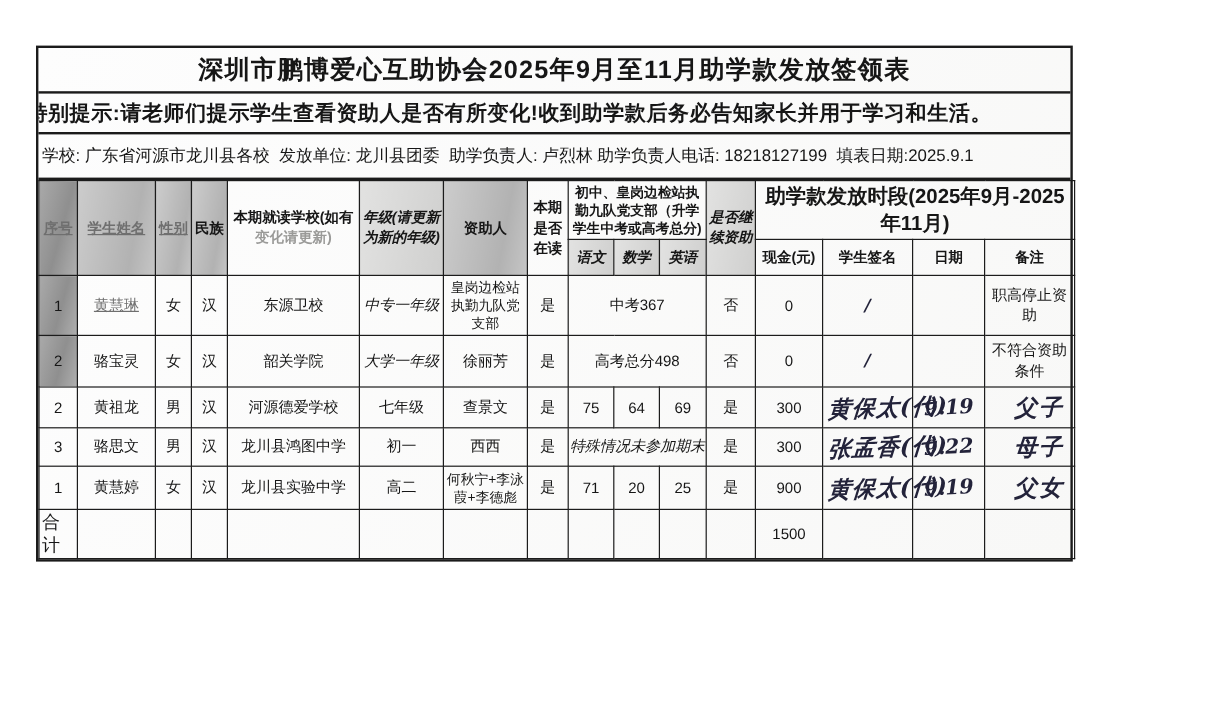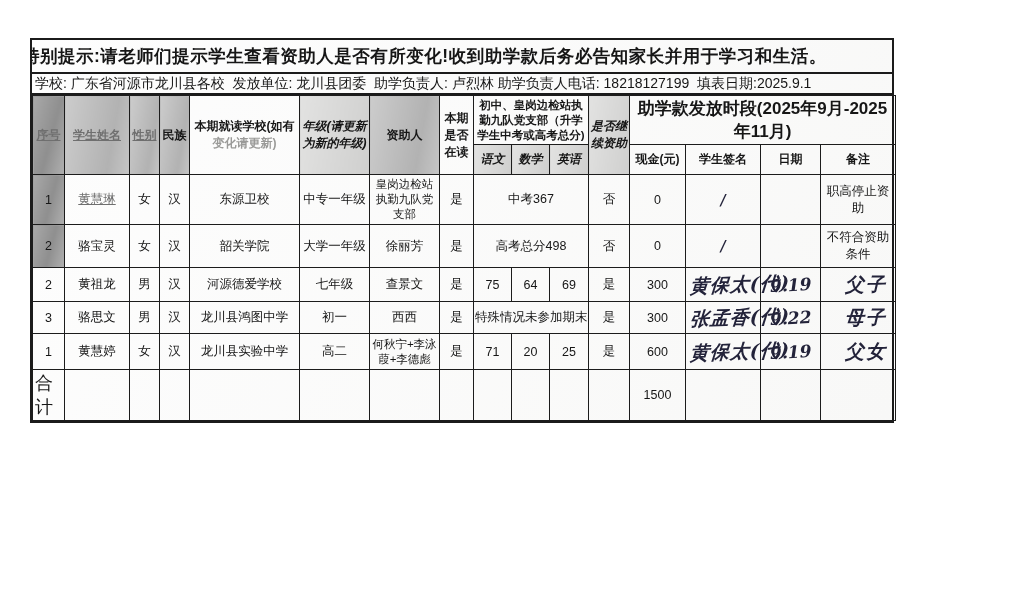--- a/index.html
+++ b/index.html
@@ -4,54 +4,57 @@
 <style>
   * { margin:0; padding:0; box-sizing:border-box; }
   html,body { width:1024px; height:604px; background:#ffffff; font-family:"Liberation Sans", sans-serif; }
   .stage { position:relative; width:1024px; height:604px; background:#fff; overflow:hidden; }
   .doc { position:absolute; left:30px; top:38px; width:864px; border:2px solid #1b1b1b;
          background:linear-gradient(115deg,#fdfdfd,#f8f8f7); color:#161616; }
   .titlebar { height:38px; border-bottom:2px solid #1b1b1b; display:flex; align-items:center; justify-content:center;
               font-size:21px; font-weight:bold; letter-spacing:1px; }
   .noticebar { height:34px; border-bottom:2px solid #1b1b1b; display:flex; align-items:center; overflow:hidden; }
   .noticebar .txt { font-size:17.5px; font-weight:bold; white-space:nowrap; margin-left:-10px; letter-spacing:.5px; }
-  .infobar { height:21px; border-bottom:2px solid #1b1b1b; display:flex; align-items:center; padding-left:3px; overflow:hidden; }
+  .infobar { height:38px; border-bottom:2px solid #1b1b1b; display:flex; align-items:center; padding-left:3px; overflow:hidden; }
   .infobar .txt { font-size:14px; white-space:pre; }
 
   table { border-collapse:collapse; table-layout:fixed; width:100%; }
   td, th { border:1.5px solid #1c1c1c; text-align:center; vertical-align:middle;
            font-size:12.5px; padding:1px; overflow:hidden; word-break:break-all; }
   th { font-weight:bold; font-size:12px; }
   tr.hmain { height:38px; } tr.hsub { height:30px; }
   tr.r1 { height:50px; } tr.r2 { height:43px; } tr.r3 { height:34px; }
   tr.r4 { height:32px; } tr.r5 { height:36px; } tr.rt { height:40px; }
 
   .sh-dark { background:linear-gradient(105deg,#a9a9a9,#8f8f8f 55%,#b0b0b0); }
   .sh-med  { background:linear-gradient(100deg,#cccccc,#b2b2b2 70%,#c6c6c6);margin-left:40px; }
   .sh-light{ background:linear-gradient(100deg,#e2e2e1,#cfcfce);font-style:italic; }
   .faint   { color:#6f6f6f;text-decoration:underline; }
   .vfaint  { color:#9a9a98; }
   .small   { font-size:11.5px; }
-  .nowrap  { white-space:nowrap; }
-  .totlbl  { font-size:18px; font-weight:normal; text-align:left; padding-left:2px; }
+  .nowrap  { white-space:nowrap;font-style:italic; }
+  .totlbl  { font-size:15px; font-weight:normal; text-align:left; padding-left:2px; }
 
   .hand { font-family:"DejaVu Serif", serif; font-style:italic; font-weight:bold; color:#23233a;
           white-space:nowrap; display:inline-block; }
   .sig  { font-size:19px; transform:rotate(-2deg) skewX(-6deg); letter-spacing:1px; }
   .hdate{ font-size:17px; transform:rotate(-3deg); }
   .hnote{ font-size:19px; transform:rotate(-1deg); letter-spacing:2px;margin-left:16px; }
   .slash{ font-size:14px; }
   td.sigcell { overflow:visible; text-align:left; padding-left:4px; }
 </style>
 </head>
 <body>
 
 <div class="stage">
   <div class="doc">
 
+    <div class="titlebar">
+      <span>深圳市鹏博爱心互助协会2025年9月至11月助学款发放签领表</span>
+    </div>
 
     <div class="noticebar">
       <span class="txt">特别提示:请老师们提示学生查看资助人是否有所变化!收到助学款后务必告知家长并用于学习和生活。</span>
     </div>
 
     <div class="infobar">
       <span class="txt">学校: 广东省河源市龙川县各校  发放单位: 龙川县团委  助学负责人: 卢烈林 助学负责人电话: 18218127199  填表日期:2025.9.1</span>
     </div>
 
     <table>
@@ -177,21 +180,21 @@
         <td>女</td>
         <td>汉</td>
         <td>龙川县实验中学</td>
         <td>高二</td>
         <td class="small">何秋宁+李泳葭+李德彪</td>
         <td>是</td>
         <td>71</td>
         <td>20</td>
         <td>25</td>
         <td>是</td>
-        <td>600</td>
+        <td>900</td>
         <td class="sigcell"><span class="hand sig">黄保太(代)</span></td>
         <td><span class="hand hdate">9.19</span></td>
         <td><span class="hand hnote">父女</span></td>
       </tr>
 
       <tr class="rt">
         <td class="totlbl">合计</td>
         <td></td>
         <td></td>
         <td></td>

